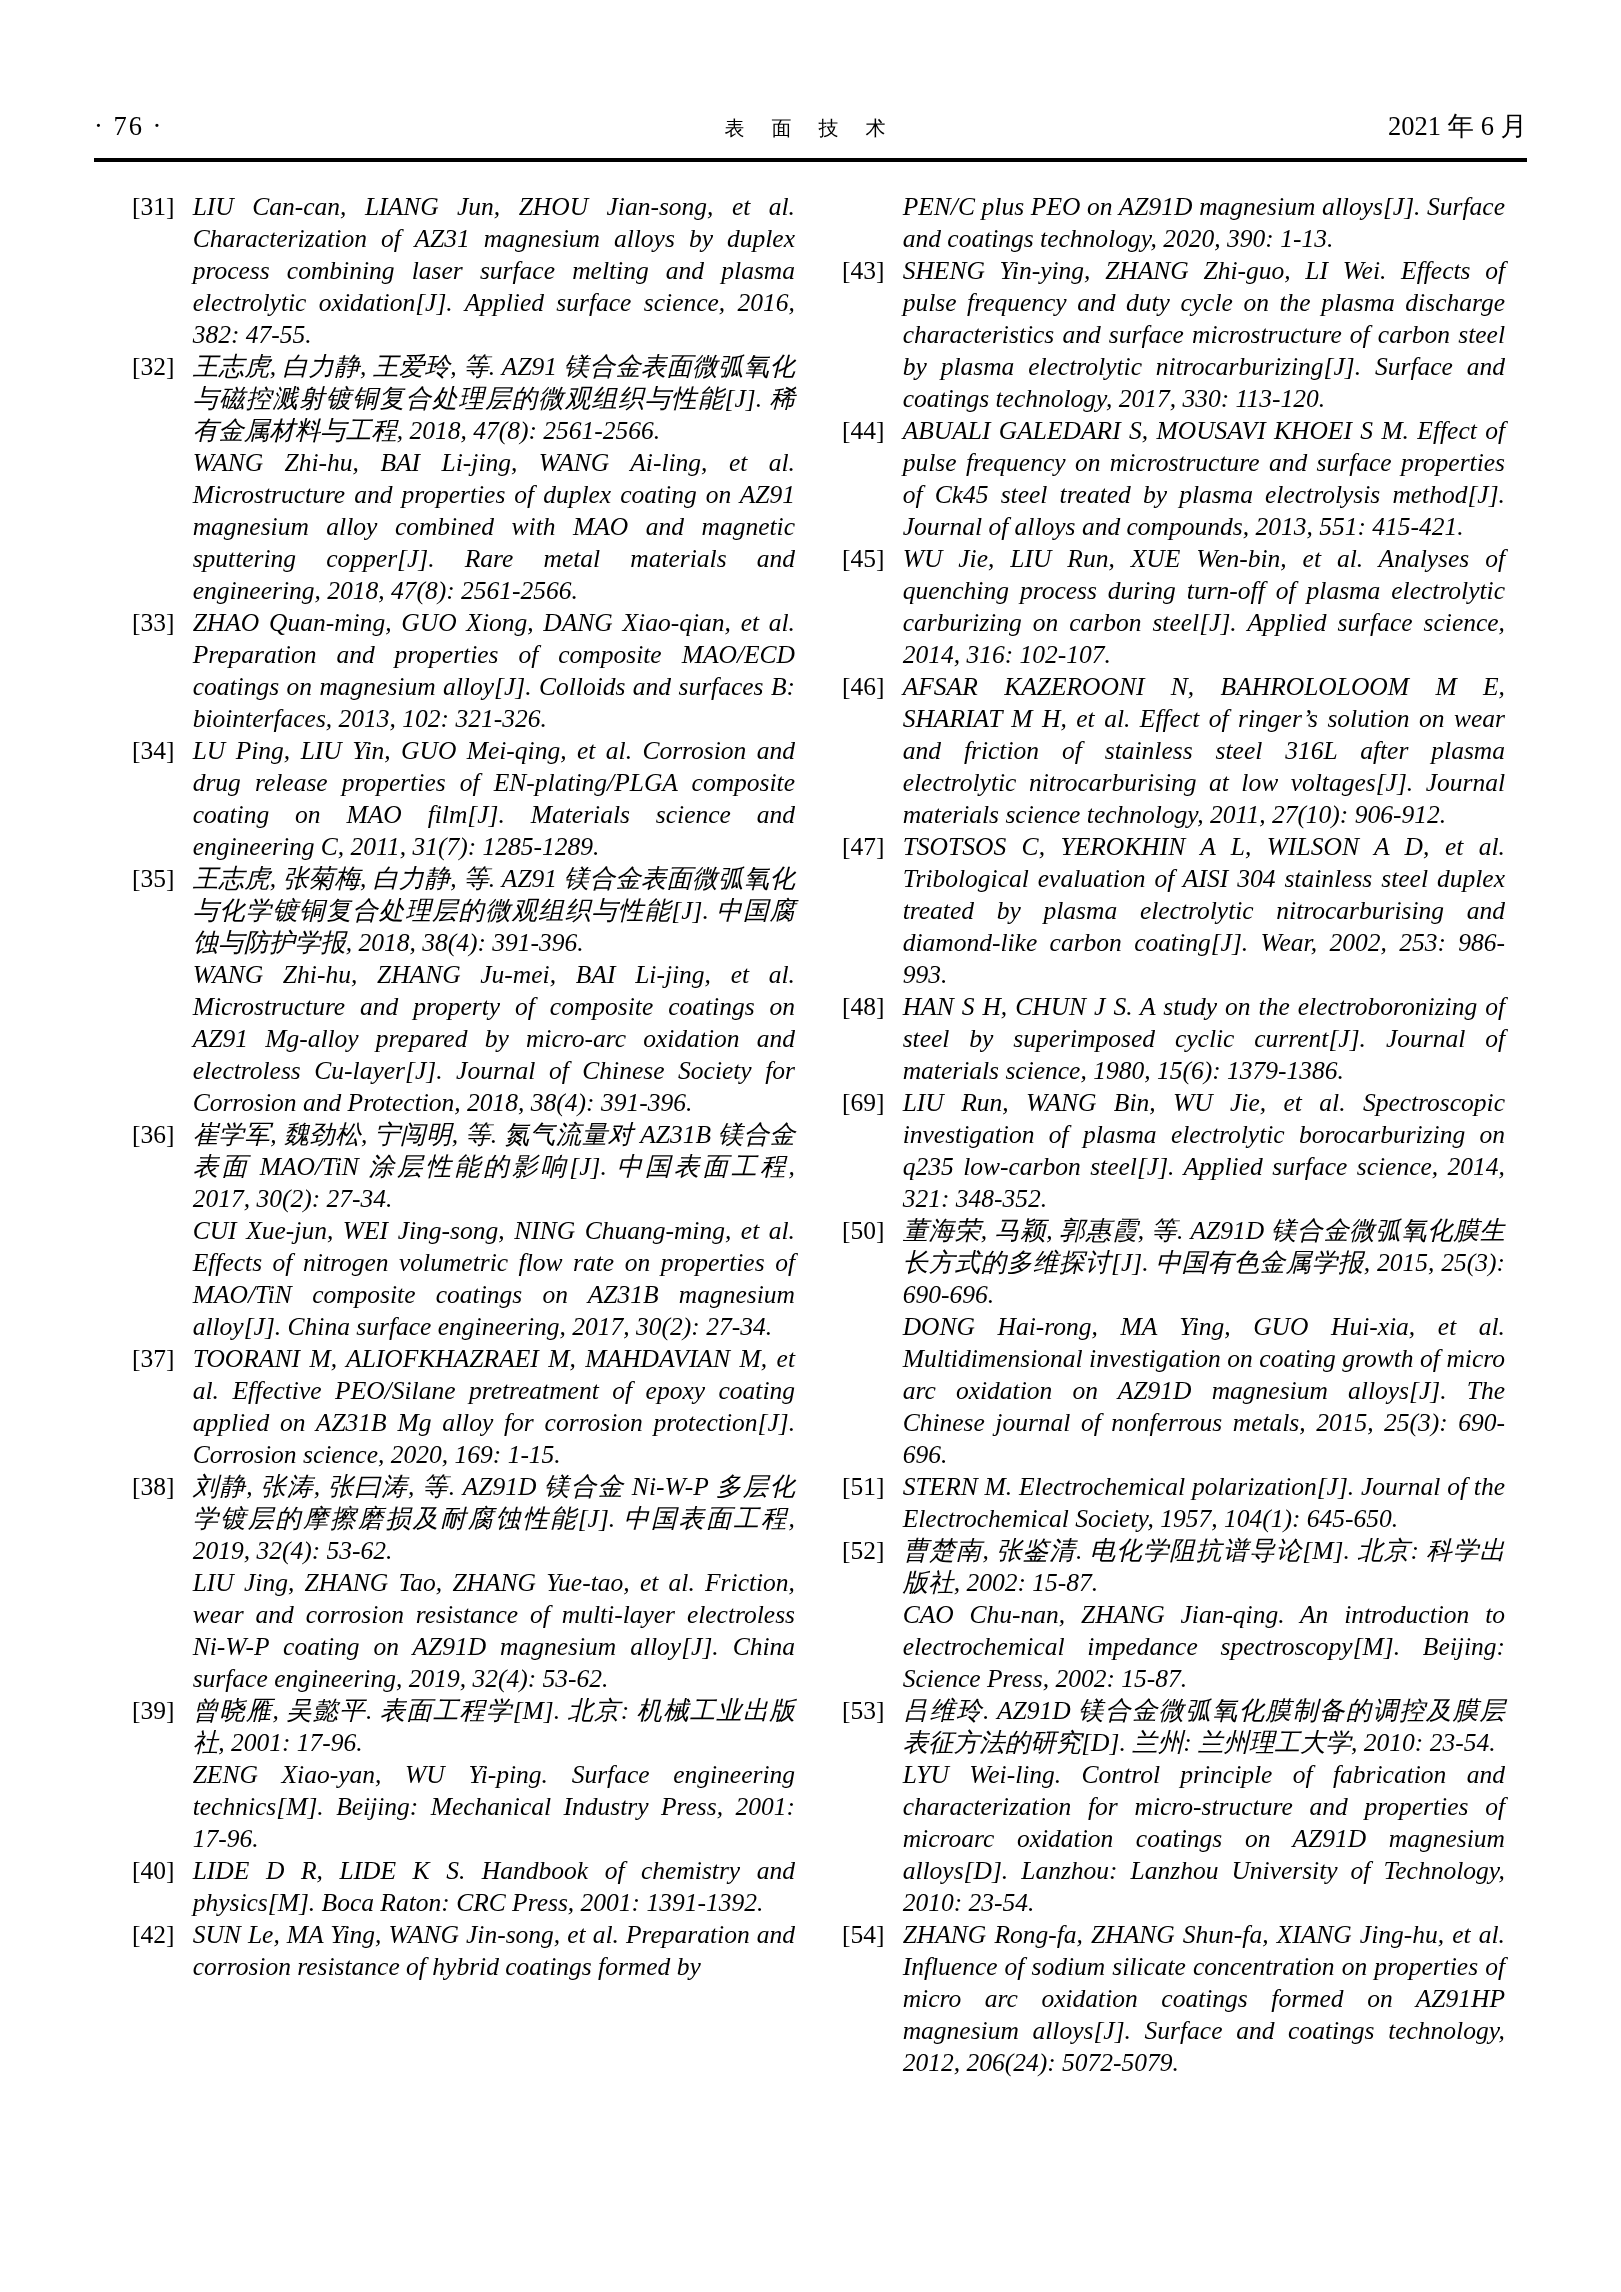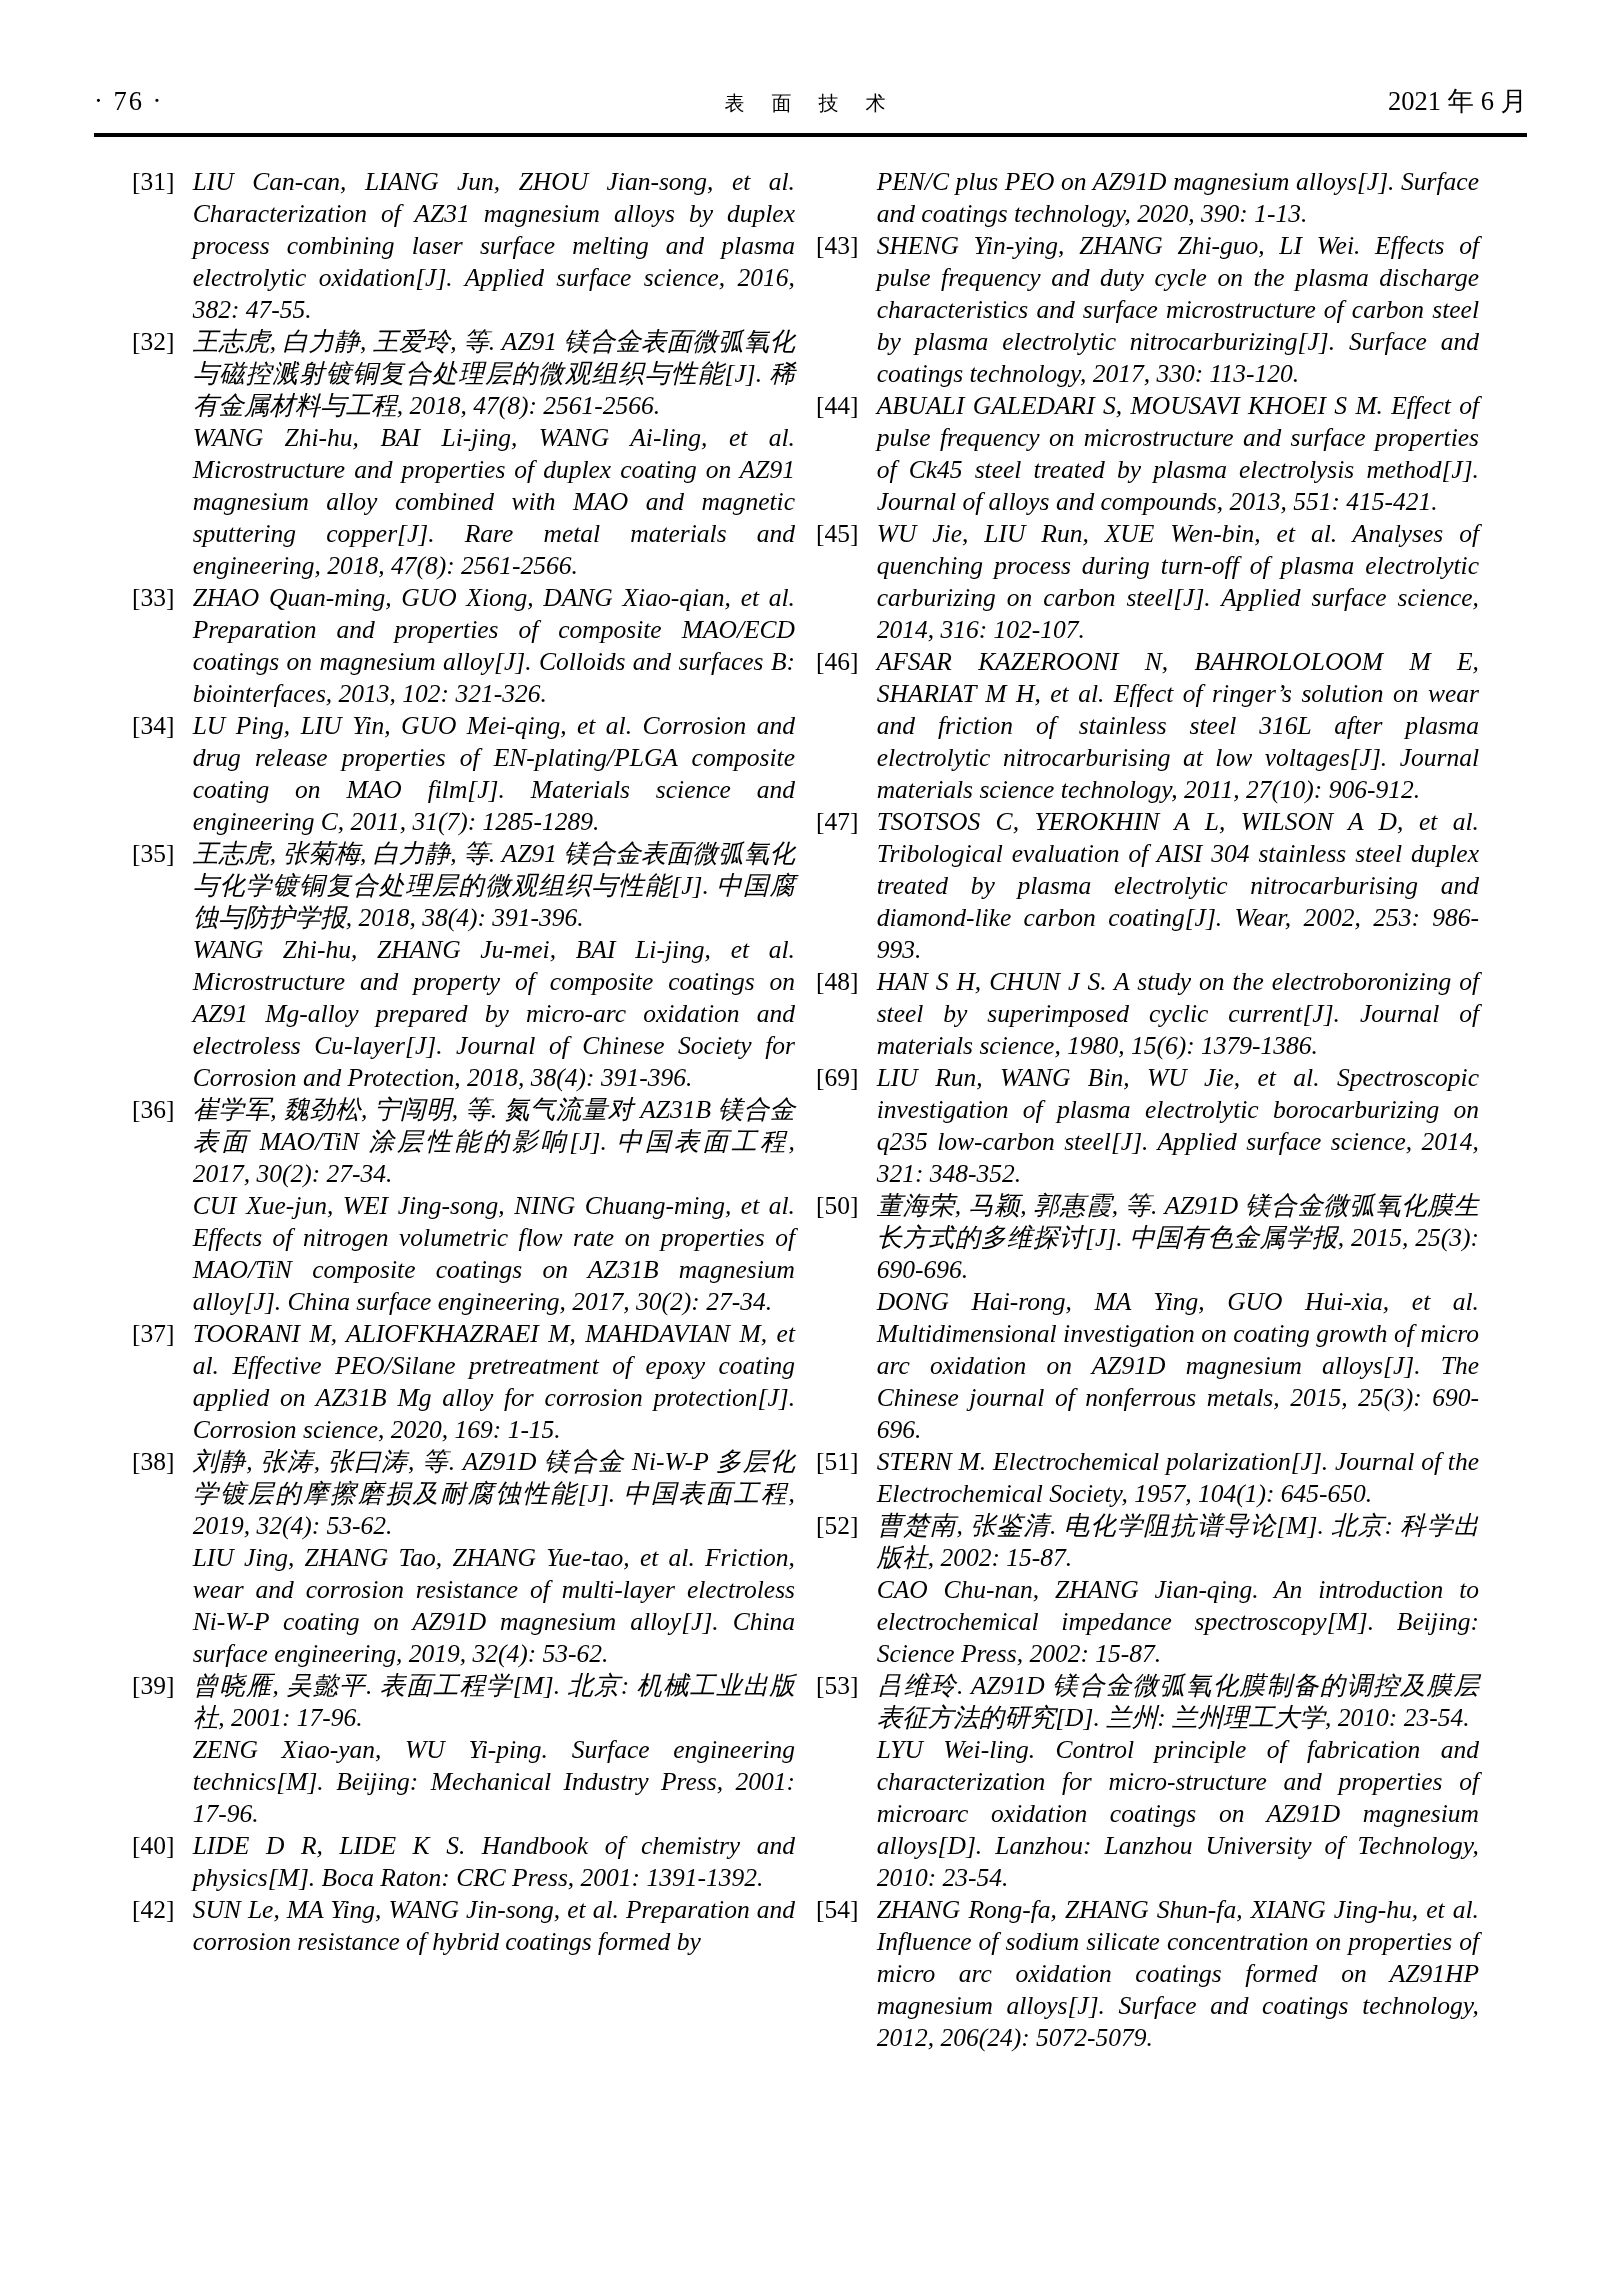--- a/index.html
+++ b/index.html
@@ -5,21 +5,21 @@
   html, body { margin: 0; padding: 0; background: #e8e8e8; }
   .page {
     position: relative;
     width: 1621px;
     height: 2293px;
     margin: 0 auto;
     background: #ffffff;
     font-family: "Liberation Serif", "DejaVu Serif", serif;
     color: #000;
     box-sizing: border-box;
-    padding-top: 83px;
+    padding-top: 108px;
     overflow: hidden;
   }
   .header {
     margin: 0 94px;
     display: grid;
     grid-template-columns: 1fr auto 1fr;
     align-items: baseline;
     font-size: 26.5px;
   }
   .page-number { justify-self: start; letter-spacing: 2px; }
@@ -28,21 +28,21 @@
   .header-rule {
     margin: 13.7px 94px 0 94px;
     height: 0;
     border: none;
     border-top: 4.9px solid #000;
   }
   .refs {
     margin: 29px 0 0 132px;
     width: 1372px;
     display: flex;
-    gap: 21px;
+    gap: 47px;
   }
   .col { width: 663px; flex: 0 0 663px; }
   .ref {
     display: flex;
     align-items: flex-start;
   }
   .ref-label {
     flex: 0 0 45px;
     margin-right: 15.7px;
     font-size: 25.5px;

